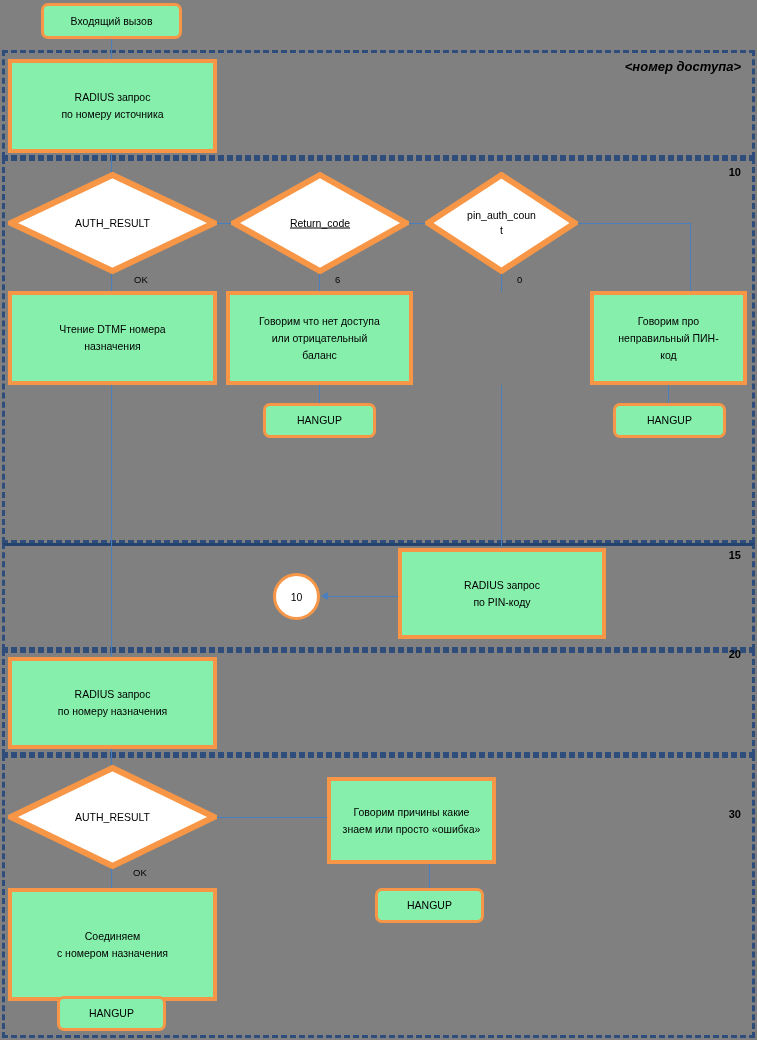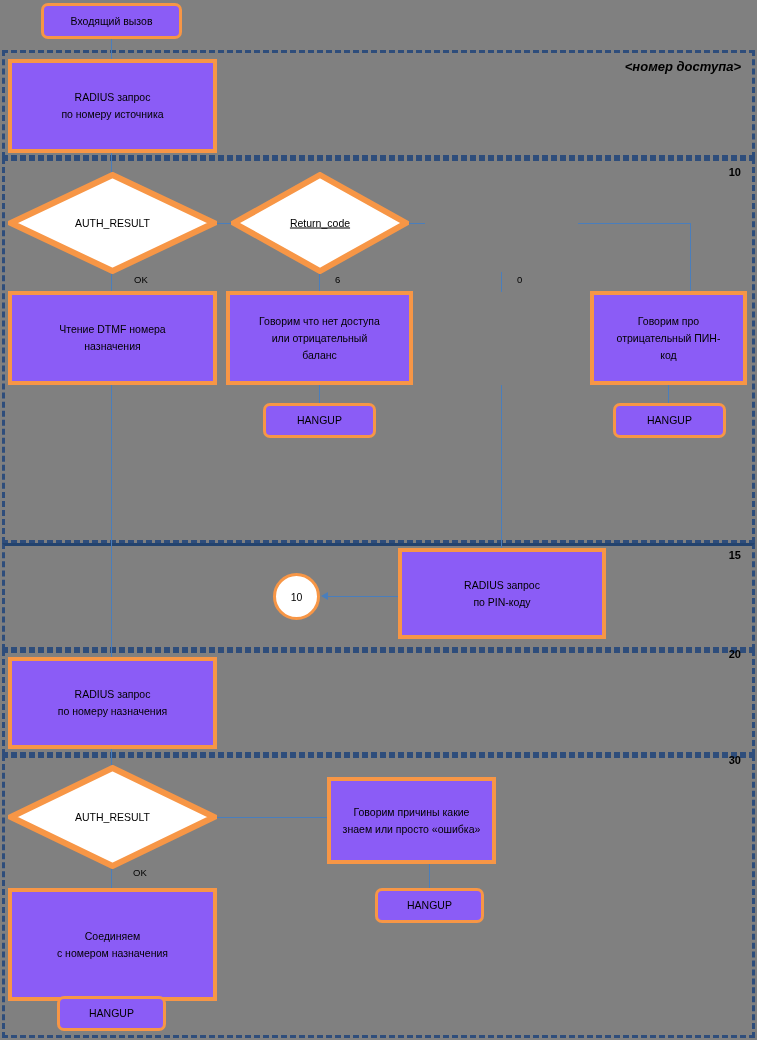--- a/index.html
+++ b/index.html
@@ -37,21 +37,21 @@
   }
   .band-label.italic {
     font-style: italic;
     font-size: 13px;
   }
 
   
   .node {
     position: absolute;
     box-sizing: border-box;
-    background: #8b5cf6;
+    background: #86efac;
     border: 4px solid #F79646;
     display: flex;
     align-items: center;
     justify-content: center;
     text-align: center;
     color: #000;
     font-size: 10.5px;
     line-height: 17px;
     z-index: 4;
   }
@@ -124,21 +124,21 @@
   <div class="band" style="top:50px; height:108px;"></div>
   <div class="band" style="top:158px; height:385px;"></div>
   <div class="band solid-top" style="top:543px; height:107px;"></div>
   <div class="band" style="top:650px; height:105px;"></div>
   <div class="band" style="top:755px; height:283px;"></div>
 
   <div class="band-label italic" style="top:59px;">&lt;номер доступа&gt;</div>
   <div class="band-label" style="top:166px;">10</div>
   <div class="band-label" style="top:549px;">15</div>
   <div class="band-label" style="top:648px;">20</div>
-  <div class="band-label" style="top:754px;margin-left:24px;">30</div>
+  <div class="band-label" style="top:808px;margin-left:24px;">30</div>
 
   <div class="conn v" style="left:111px; top:38px; height:22px;"></div>
 
   <div class="conn v" style="left:111px; top:152px; height:22px;"></div>
 
   <div class="conn v" style="left:111px; top:272px; height:20px;"></div>
 
   <div class="conn h" style="left:217px; top:223px; width:14px;"></div>
 
   <div class="conn v" style="left:319px; top:272px; height:20px;"></div>
@@ -187,40 +187,47 @@
     <div class="dlabel">AUTH_RESULT</div>
   </div>
 
   <div class="diamond" style="left:231px; top:172px; width:178px; height:102px;">
     <svg width="178" height="102" viewBox="0 0 178 102">
       <polygon points="89,3 175,51 89,99 3,51" fill="#FFFFFF" stroke="#F79646" stroke-width="6"></polygon>
     </svg>
     <div class="dlabel" style="padding:0 22px;text-decoration:underline;">Return_code</div>
   </div>
 
+  <div class="diamond" style="left:425px; top:172px; width:153px; height:102px;">
+    <svg width="153" height="102" viewBox="0 0 153 102">
+      <polygon points="76.5,3 150,51 76.5,99 3,51" fill="#FFFFFF" stroke="#F79646" stroke-width="6"></polygon>
+    </svg>
+    <div class="dlabel" style="padding:0 14px; white-space:pre-line;">pin_auth_coun
+t</div>
+  </div>
 
   <div class="edge-label" style="left:134px; top:274px;">OK</div>
   <div class="edge-label" style="left:335px; top:274px;">6</div>
   <div class="edge-label" style="left:517px; top:274px;">0</div>
 
   <div class="node" style="left:8px; top:291px; width:209px; height:94px;">
     <span class="txt">Чтение DTMF номера
 назначения</span>
   </div>
 
   <div class="node" style="left:226px; top:291px; width:187px; height:94px;">
     <span class="txt">Говорим что нет доступа
 или отрицательный
 баланс</span>
   </div>
 
 
   <div class="node" style="left:590px; top:291px; width:157px; height:94px;">
     <span class="txt">Говорим про
-отрицательный ПИН-
+неправильный ПИН-
 код</span>
   </div>
 
   <div class="node rounded small" style="left:263px; top:403px; width:113px; height:35px;">
     <span class="txt">HANGUP</span>
   </div>
 
   <div class="node rounded small" style="left:613px; top:403px; width:113px; height:35px;">
     <span class="txt">HANGUP</span>
   </div>

